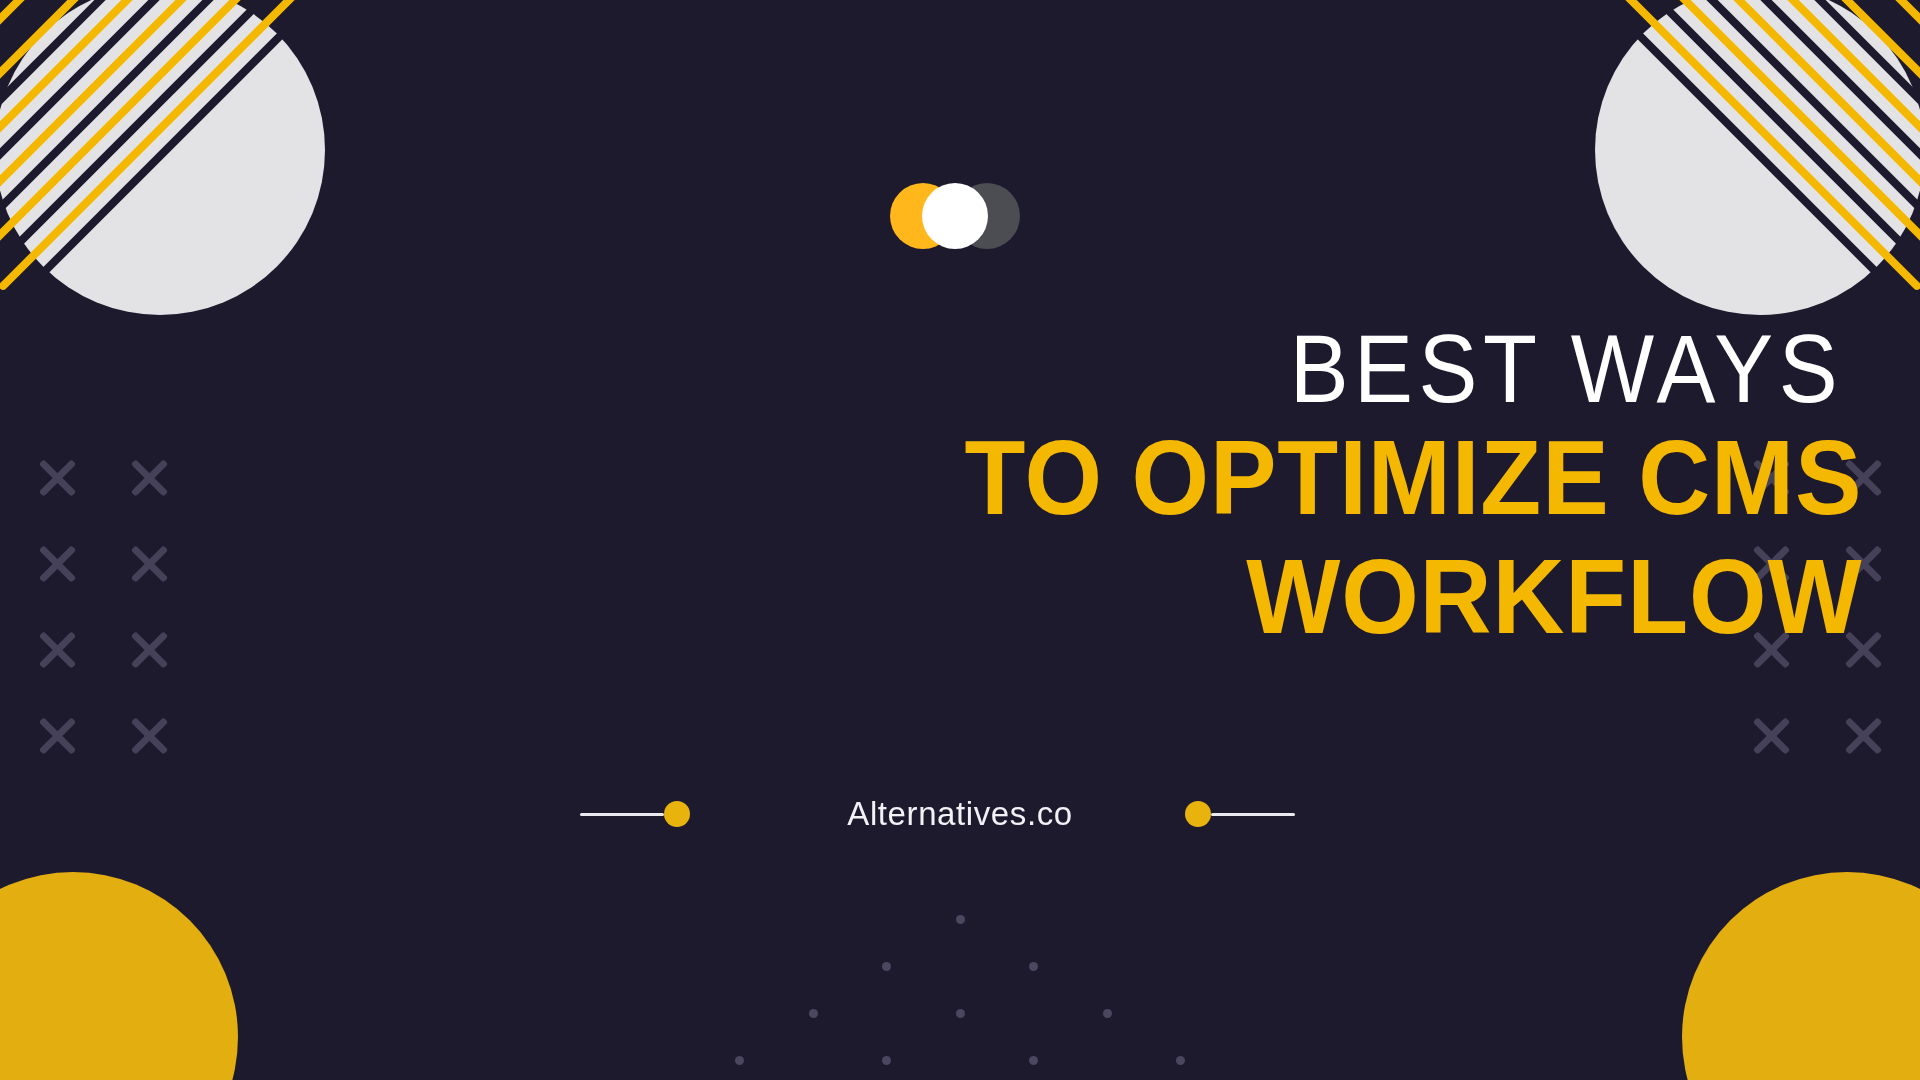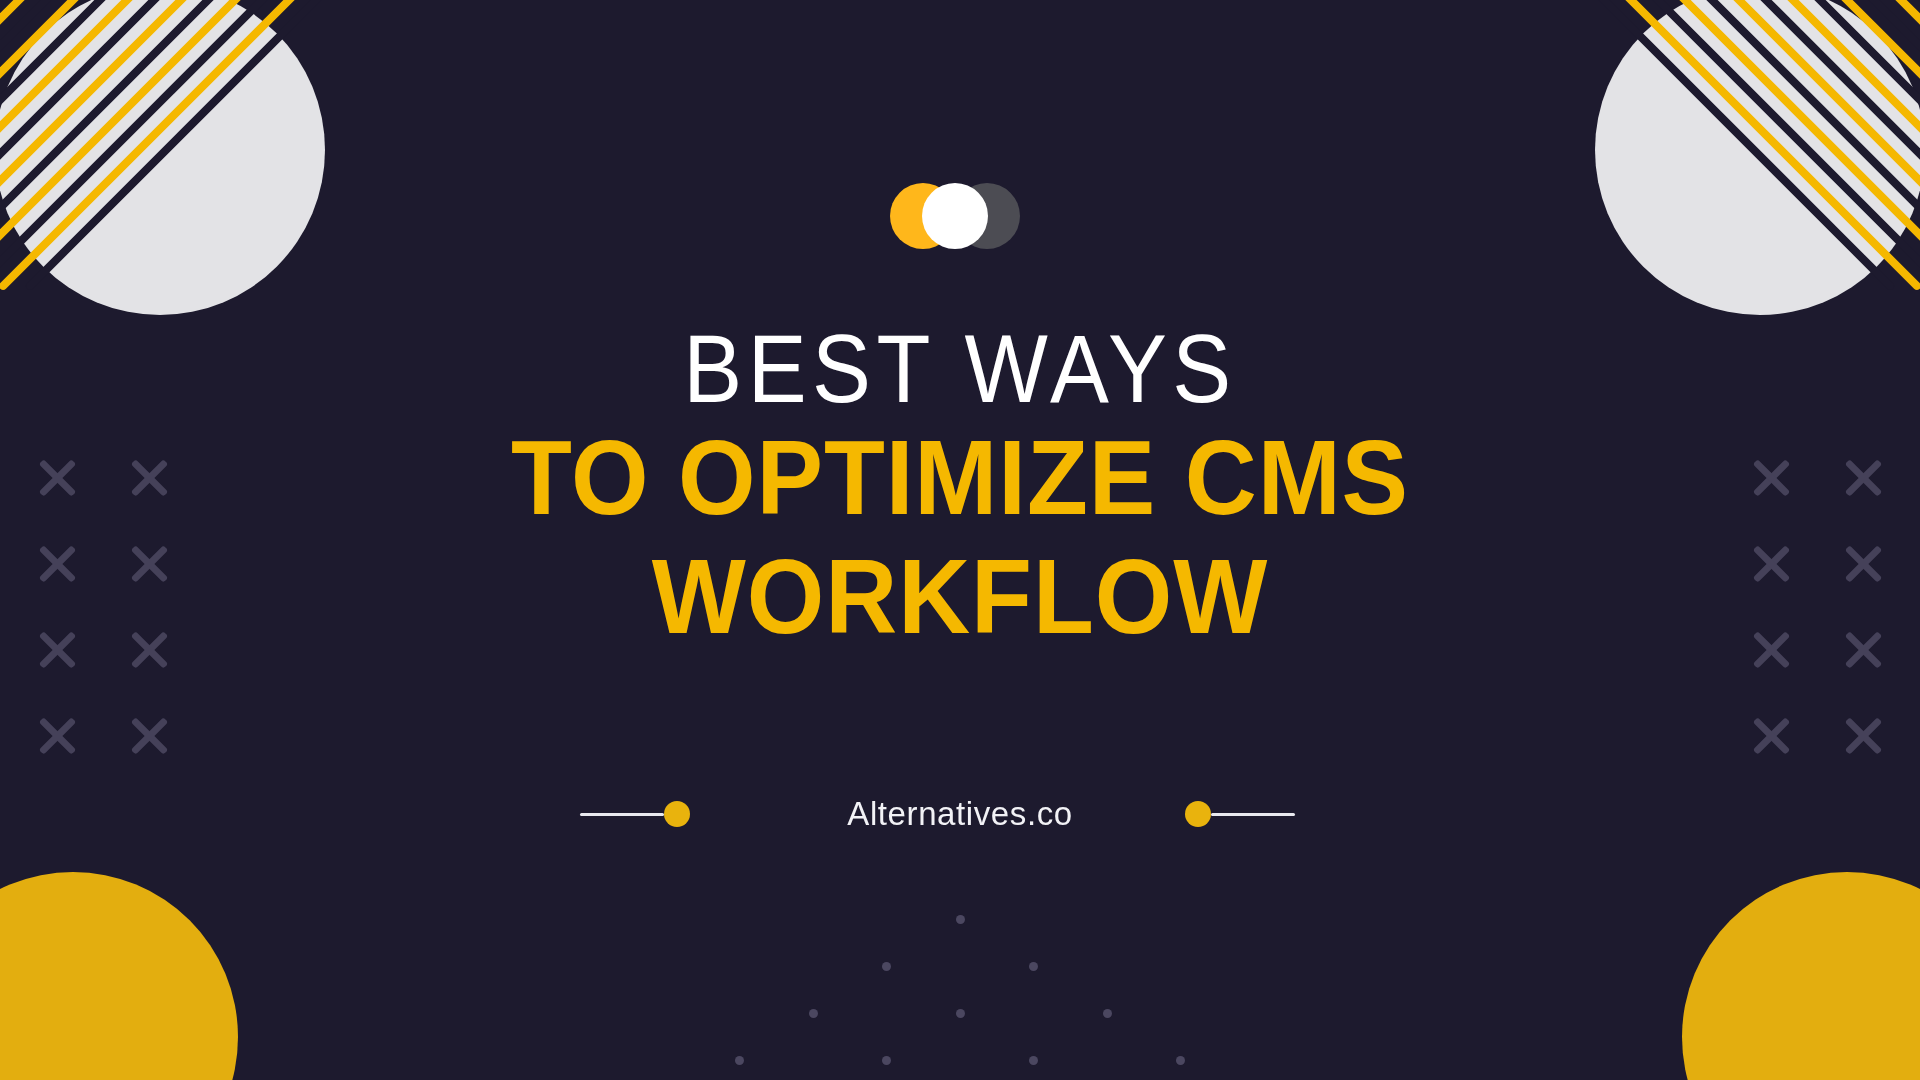--- a/index.html
+++ b/index.html
@@ -145,21 +145,21 @@
   .logo .c.amber { left:0px;  background:#ffb71b; }
   .logo .c.white { left:32px; background:#ffffff; }
   .logo .c.grey  { left:64px; background:#4f4f55; opacity:.95; z-index:-1; }
 
   
   .headline {
     position:absolute;
     left:0;
     right:0;
     top:320px;
-    text-align:center;
+    text-align:right;
   }
   .line-thin {
     font-family:"Liberation Sans", sans-serif;
     font-weight:300;
     font-size:96px;
     line-height:1.02;
     letter-spacing:6px;
     color:#ffffff;
     transform:scaleX(0.92);
   }

